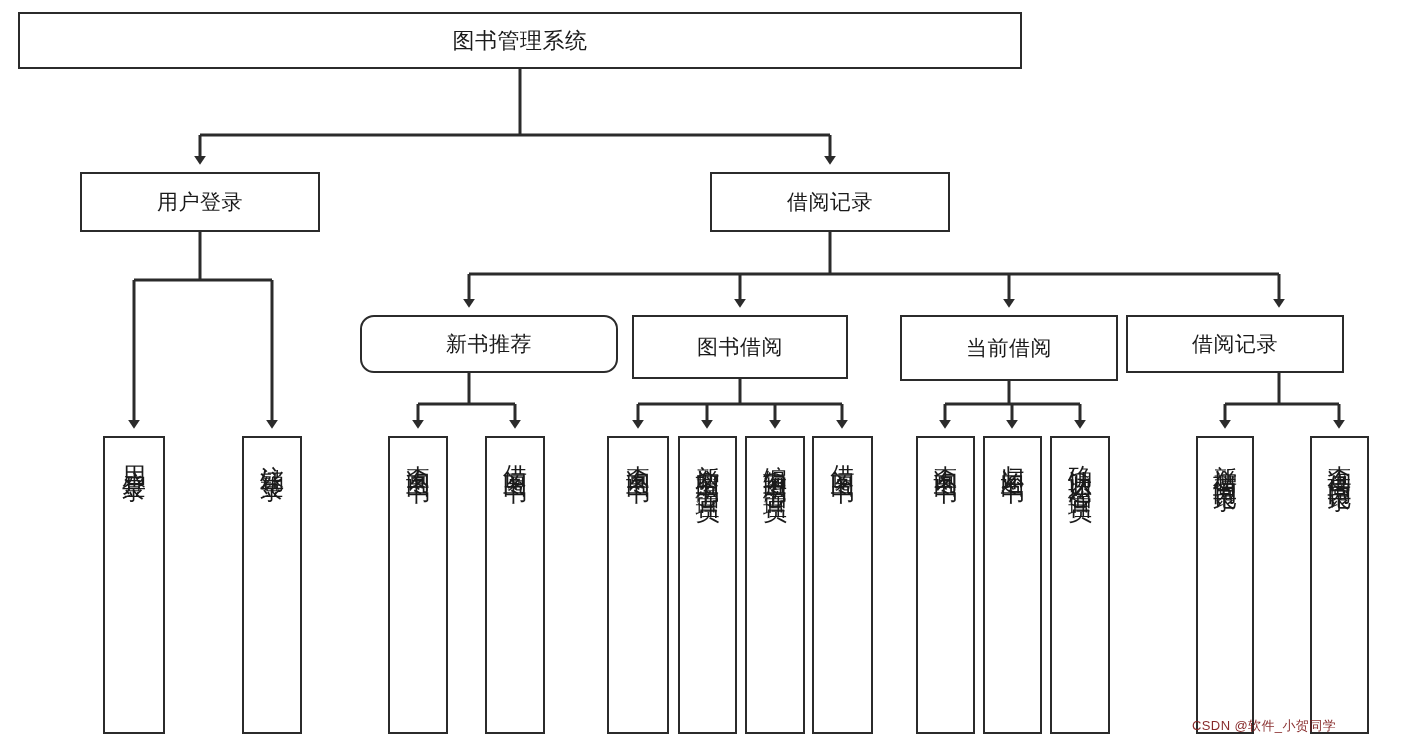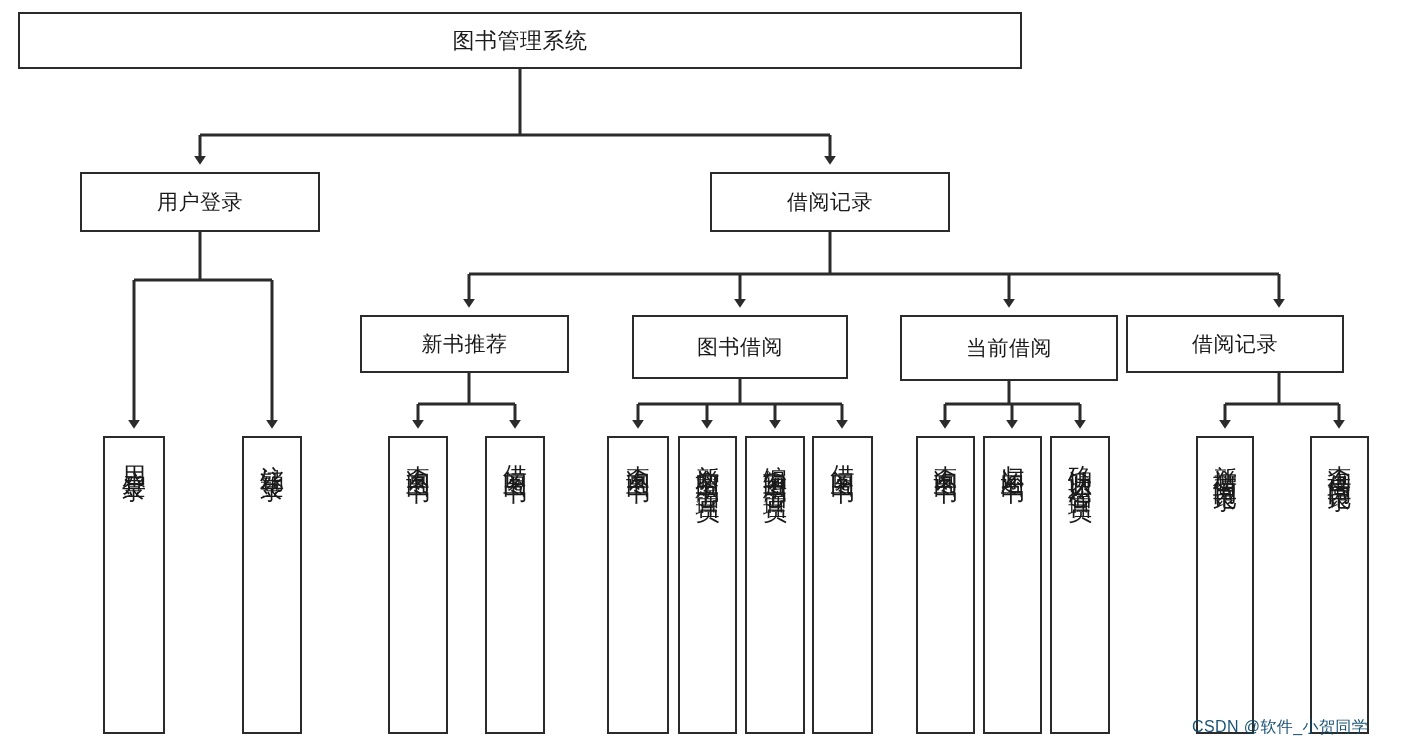--- a/index.html
+++ b/index.html
@@ -58,22 +58,22 @@
   .node.v .label {
     writing-mode: vertical-rl;
     text-orientation: upright;
     font-size: 24px;
     line-height: 1.0;
     letter-spacing: 5px;
     white-space: nowrap;
   }
   .watermark {
     position: absolute;
-    color: #0c4a6e;
-    font-size: 16px;
+    color: #7f1d1d;
+    font-size: 13px;
     white-space: nowrap;
     opacity: 0.95;
     letter-spacing: 0.4px;
   }
 </style>
 </head>
 <body>
 
 <div id="canvas">
 
@@ -131,21 +131,21 @@
     <span class="label">图书管理系统</span>
   </div>
 
   <div class="node h" style="left:80px; top:172px; width:240px; height:60px;">
     <span class="label">用户登录</span>
   </div>
   <div class="node h" style="left:710px; top:172px; width:240px; height:60px;">
     <span class="label">借阅记录</span>
   </div>
 
-  <div class="node h" style="left:360px; top:315px; width:209px; height:58px;">
+  <div class="node h" style="left:360px; top:315px; width:258px; height:58px;border-radius:14px;">
     <span class="label">新书推荐</span>
   </div>
   <div class="node h" style="left:632px; top:315px; width:216px; height:64px;">
     <span class="label">图书借阅</span>
   </div>
   <div class="node h" style="left:900px; top:315px; width:218px; height:66px;">
     <span class="label">当前借阅</span>
   </div>
   <div class="node h" style="left:1126px; top:315px; width:218px; height:58px;">
     <span class="label">借阅记录</span>

